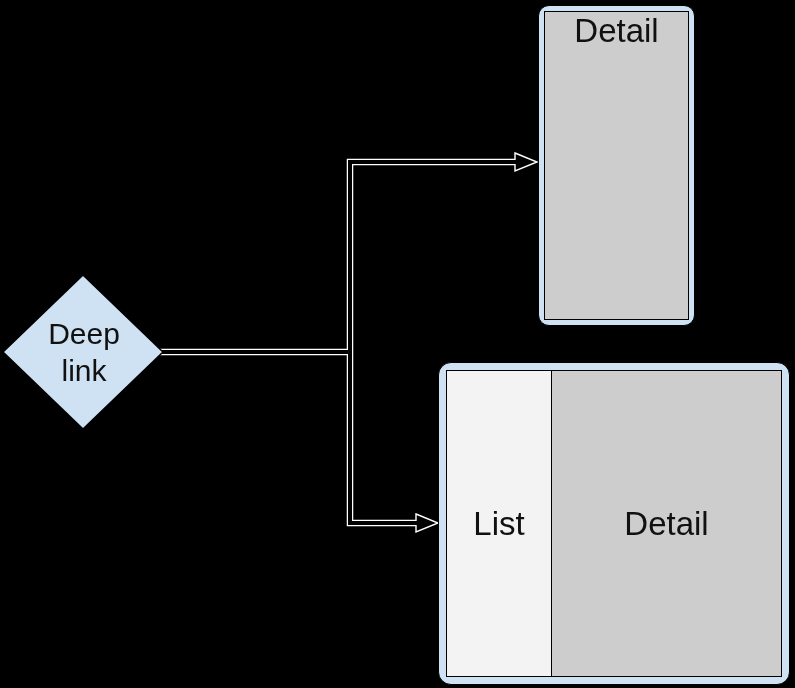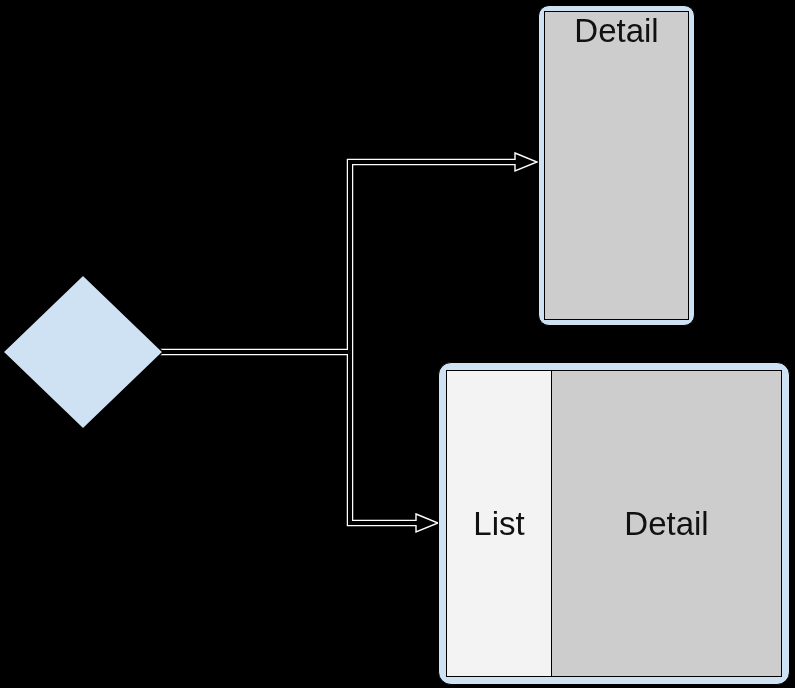--- a/index.html
+++ b/index.html
@@ -133,20 +133,21 @@
     <path class="tube-outer" d="M140 352 H350 M527 162 H350 V523 H428"></path>
 
     <polygon class="arrowhead" points="515,153 537,162 515,171"></polygon>
     <polygon class="arrowhead" points="416,514 438,523 416,532"></polygon>
 
     <path class="tube-inner" d="M140 352 H350 M527 162 H350 V523 H428"></path>
 
     <polygon class="diamond-shape" points="3,352 83,275 163,352 83,429"></polygon>
   </svg>
 
+  <div class="diamond-label">Deep link</div>
 
   <div class="screen phone">
     <div class="screen-inner">
       <span>Detail</span>
     </div>
   </div>
 
   <div class="screen tablet">
     <div class="screen-inner split">
       <div class="pane list-pane">

